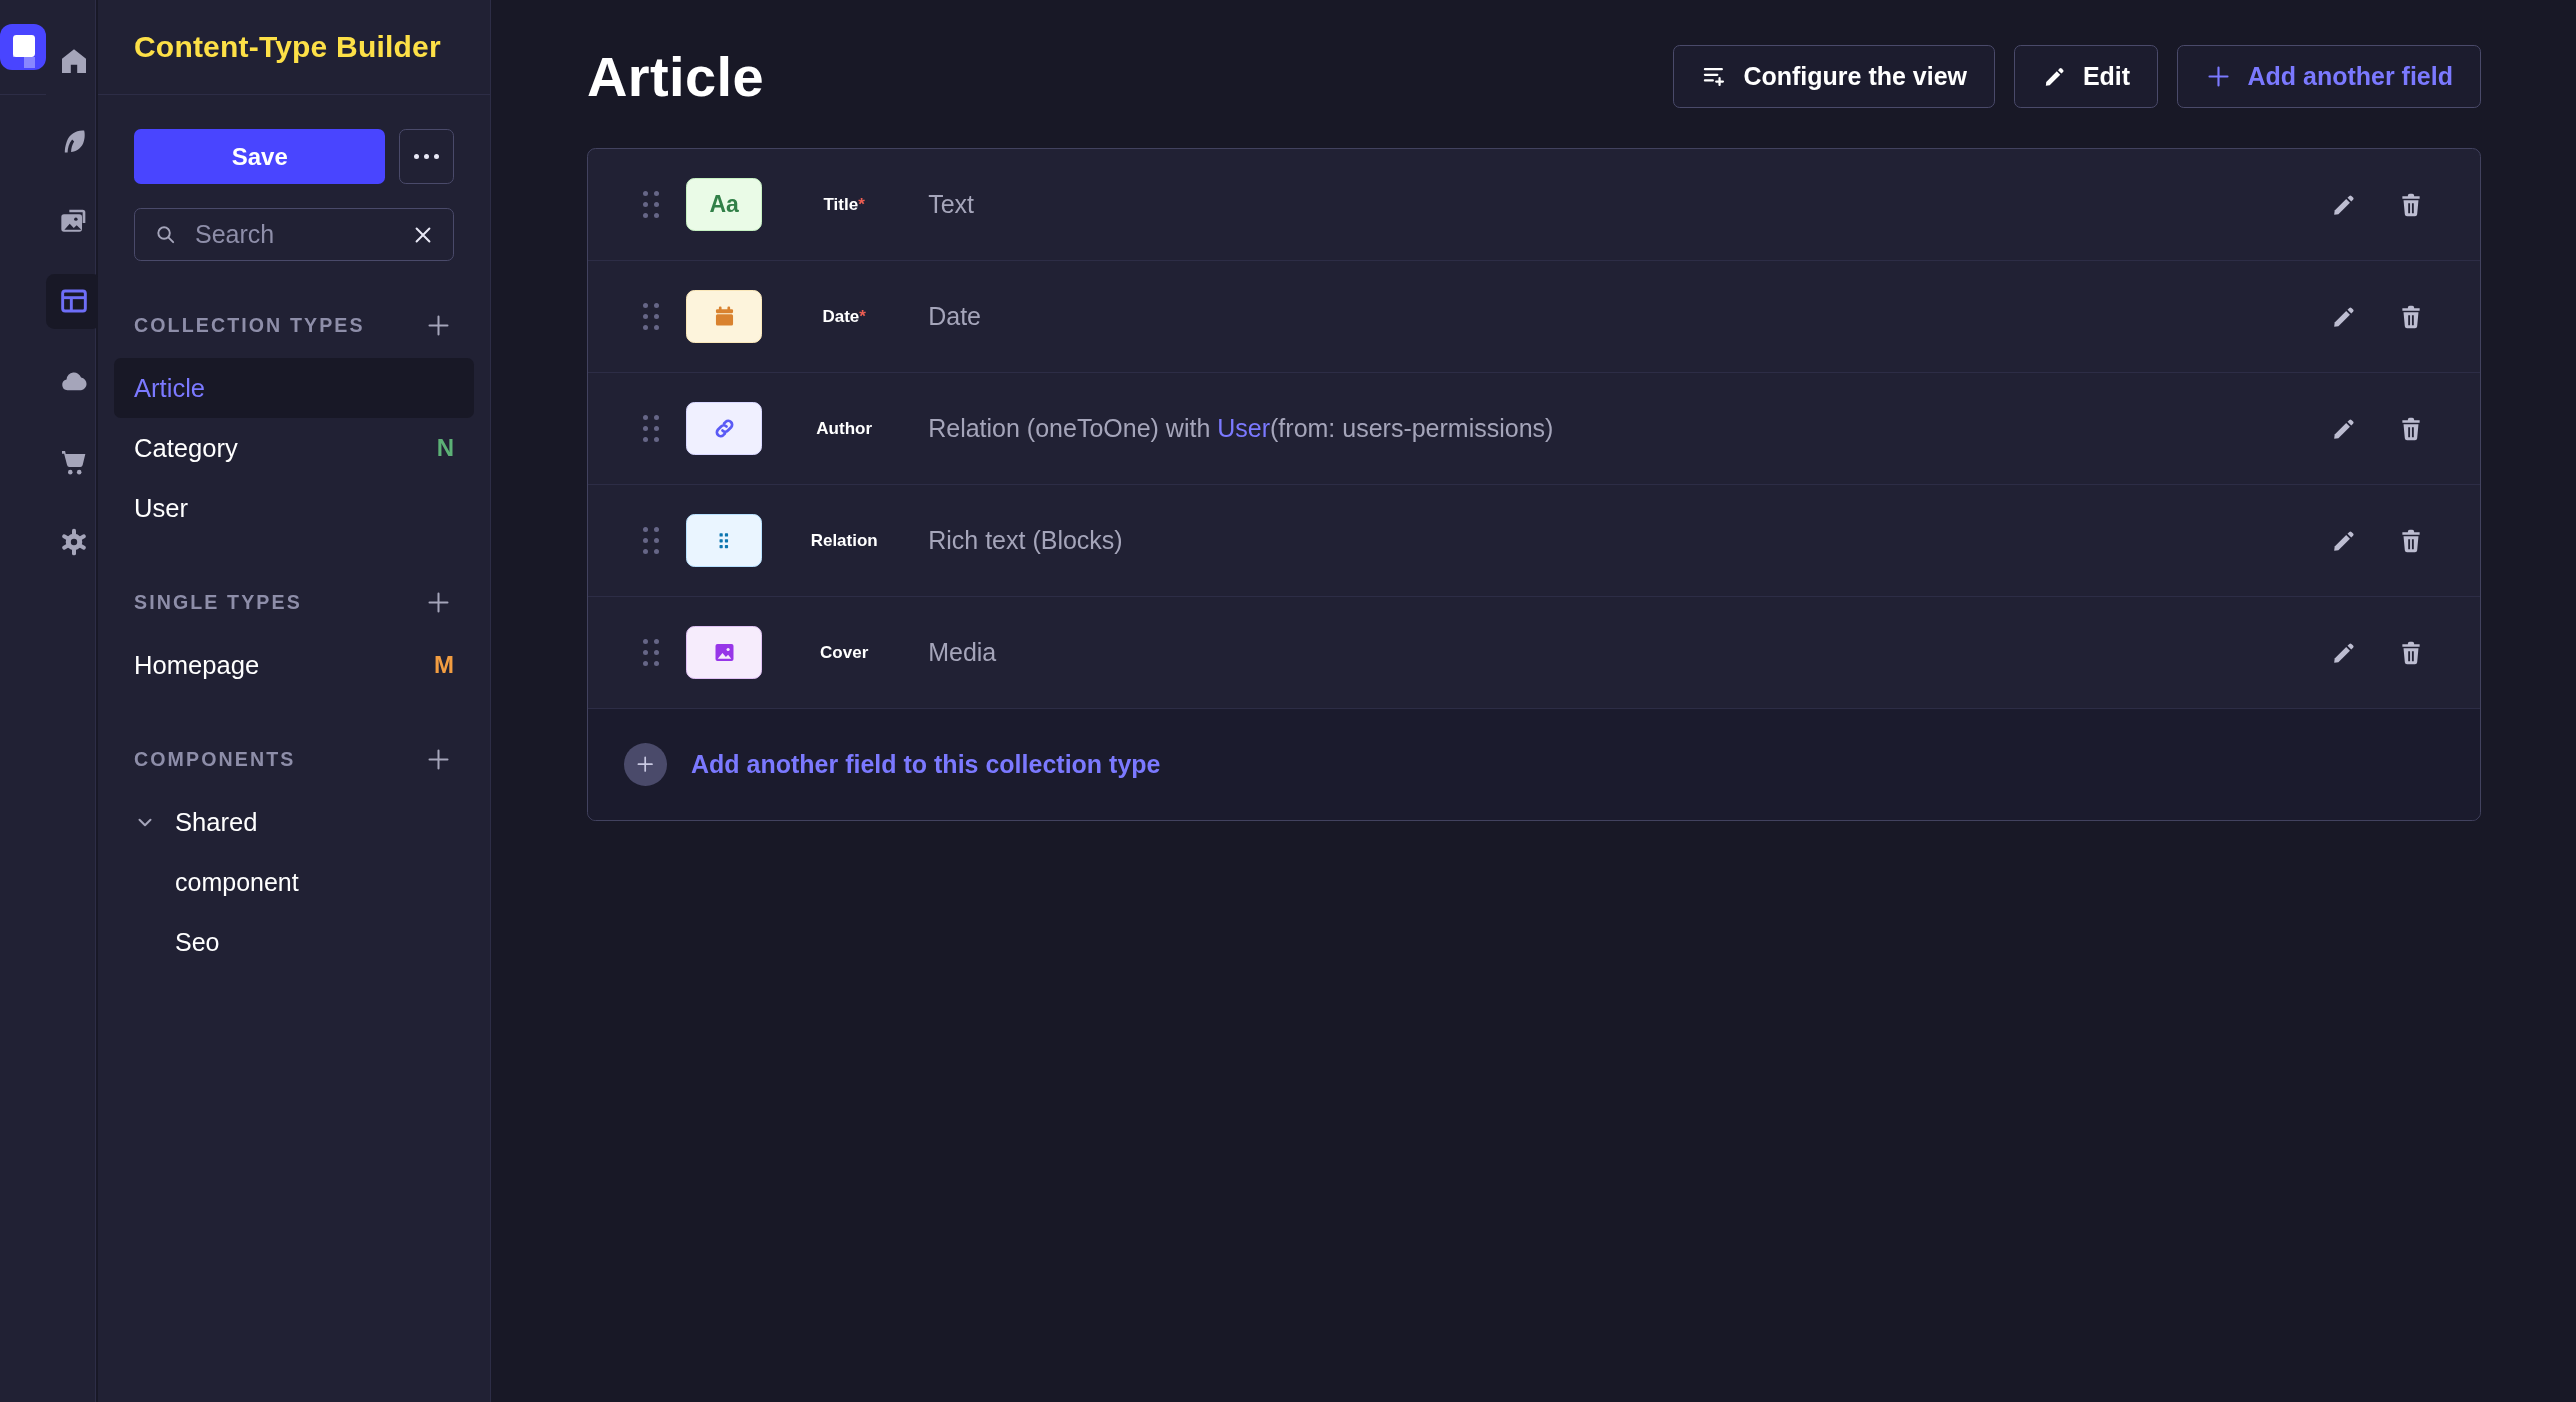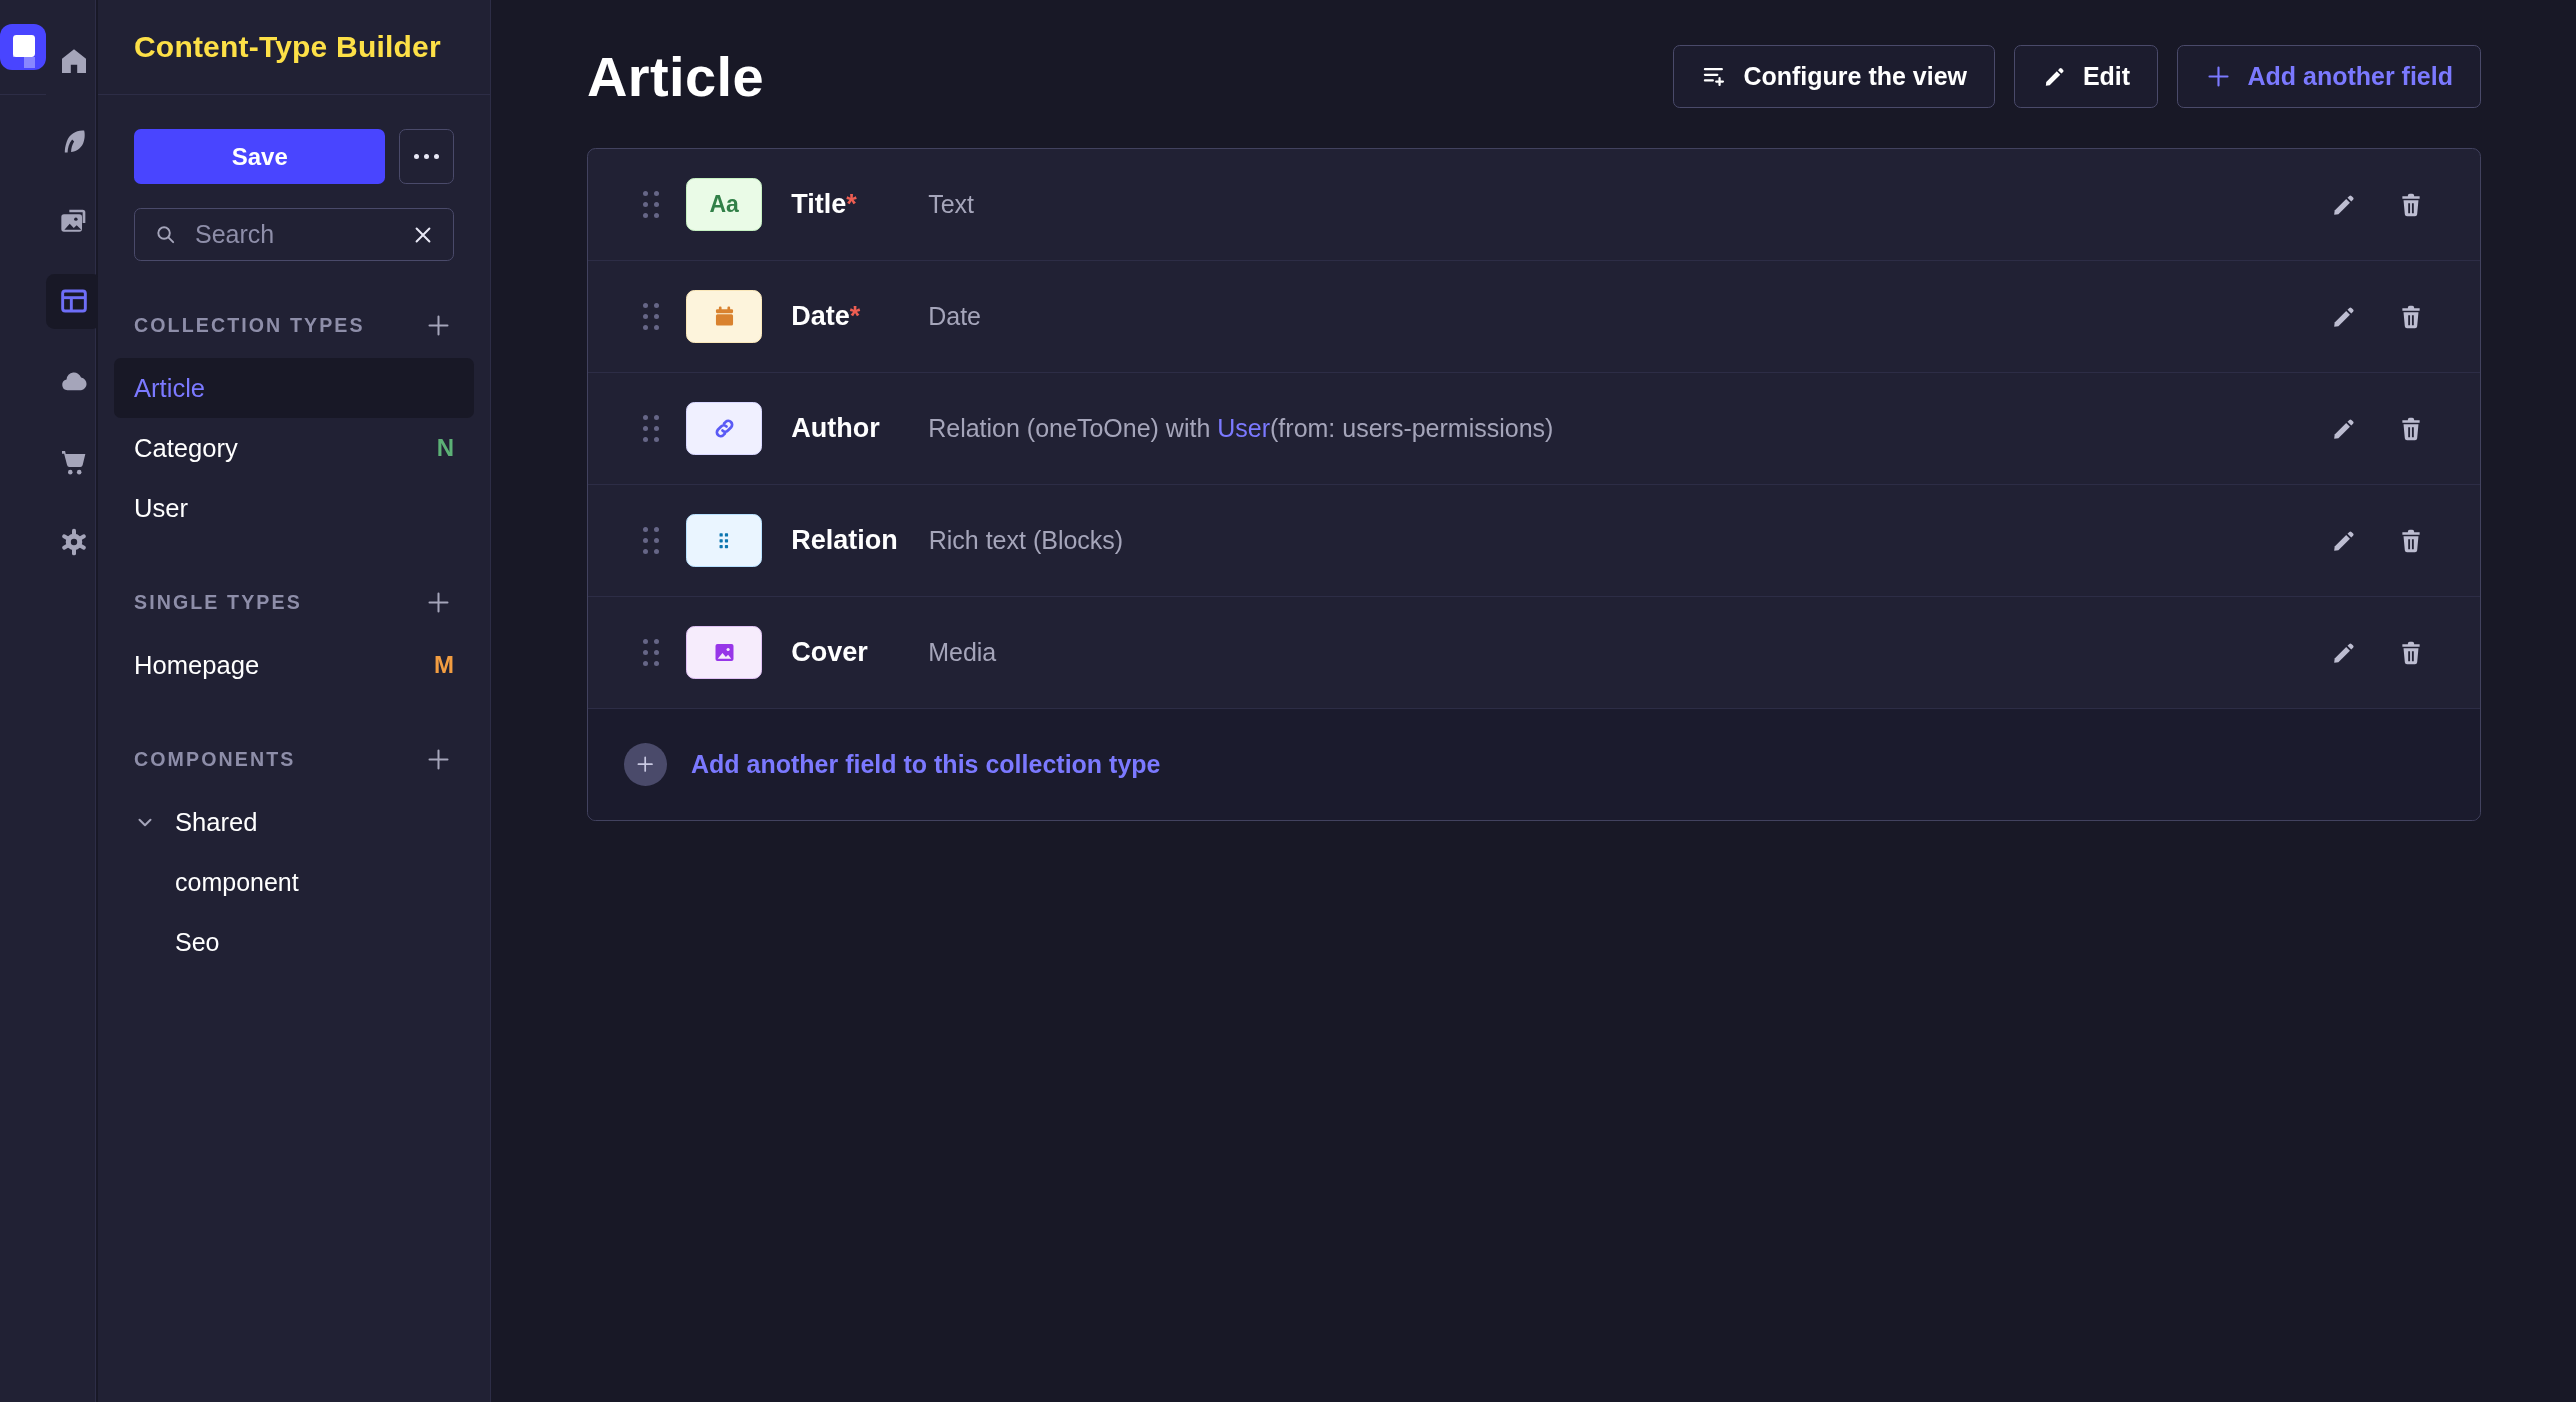--- a/index.html
+++ b/index.html
@@ -60,21 +60,21 @@
   .card { margin-top:39px; background:#212134; border:1.7px solid #42425f; border-radius:8.5px; overflow:hidden; }
   .frow { height:112px; display:flex; align-items:center; padding:0 55px; border-bottom:1.7px solid #2d2d46; }
   .drag { display:grid; grid-template-columns:repeat(2,5.1px); grid-auto-rows:5.1px; gap:6px; margin-right:27px; cursor:grab; }
   .drag i { width:5.1px; height:5.1px; border-radius:50%; background:#666687; }
   .tile { width:76px; height:53px; border-radius:8.5px; border:1.7px solid; display:flex; align-items:center; justify-content:center; margin-right:29px; flex:0 0 auto; }
   .tile.text     { background:#eafbe7; border-color:#c6f0c2; color:#328048; font-weight:bold; font-size:23px; }
   .tile.date     { background:#fdf4dc; border-color:#fae7b9; color:#d9822f; }
   .tile.relation { background:#f0f0ff; border-color:#d9d8ff; color:#5a5af5; }
   .tile.blocks   { background:#eaf5ff; border-color:#b8e1ff; color:#0c75af; }
   .tile.media    { background:#f6ecfc; border-color:#e0c1f4; color:#9736e8; }
-  .fname { color:#ffffff; font-size:27px; font-weight:bold; min-width:106px; margin-right:31px; white-space:nowrap; }
+  .fname { color:#ffffff; font-size:17px; font-weight:bold; min-width:106px; margin-right:31px; white-space:nowrap;text-align:center; }
   .req { color:#ee5e52; }
   .ftype { color:#a5a5ba; font-size:25px; white-space:nowrap; }
   .ftype .tlink { color:#7b79ff; }
   .spacer { flex:1 1 auto; }
   .row-actions { display:flex; gap:39px; align-items:center; }
   .icon-btn { background:none; border:none; color:#bdbdd1; cursor:pointer; display:flex; align-items:center; justify-content:center; }
   .card-footer { height:111px; background:#1b1b2d; display:flex; align-items:center; gap:24px; padding:0 36px; cursor:pointer; }
   .circle-plus { width:43px; height:43px; border-radius:50%; background:#4a4a6a; color:#c9c9e2; display:flex; align-items:center; justify-content:center; flex:0 0 auto; }
   .footer-link { color:#7b79ff; font-size:25px; font-weight:bold; }
 </style>

